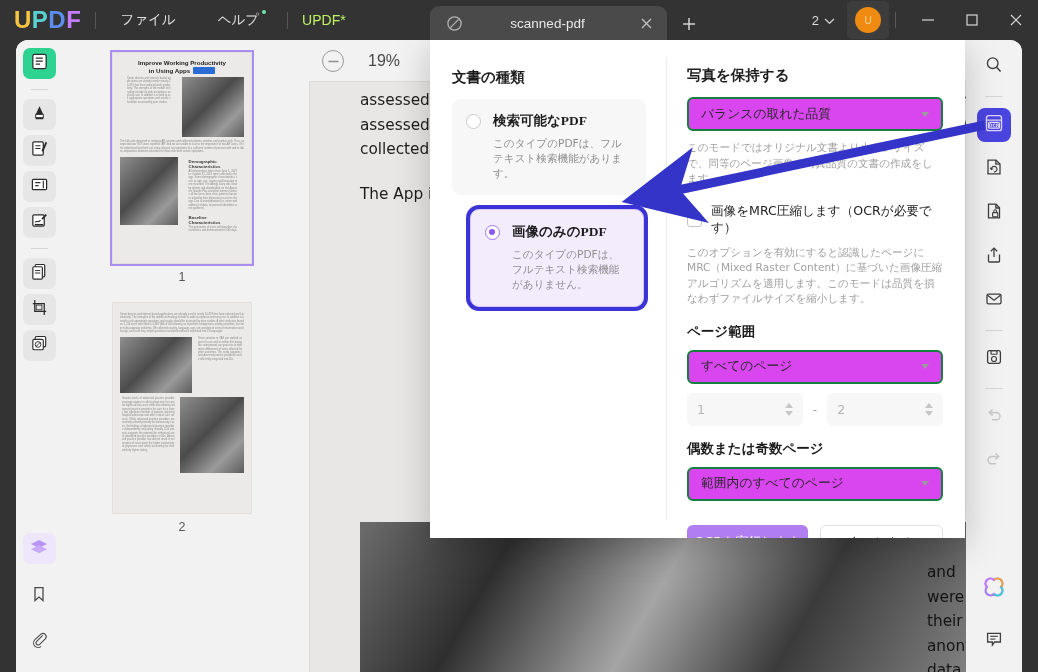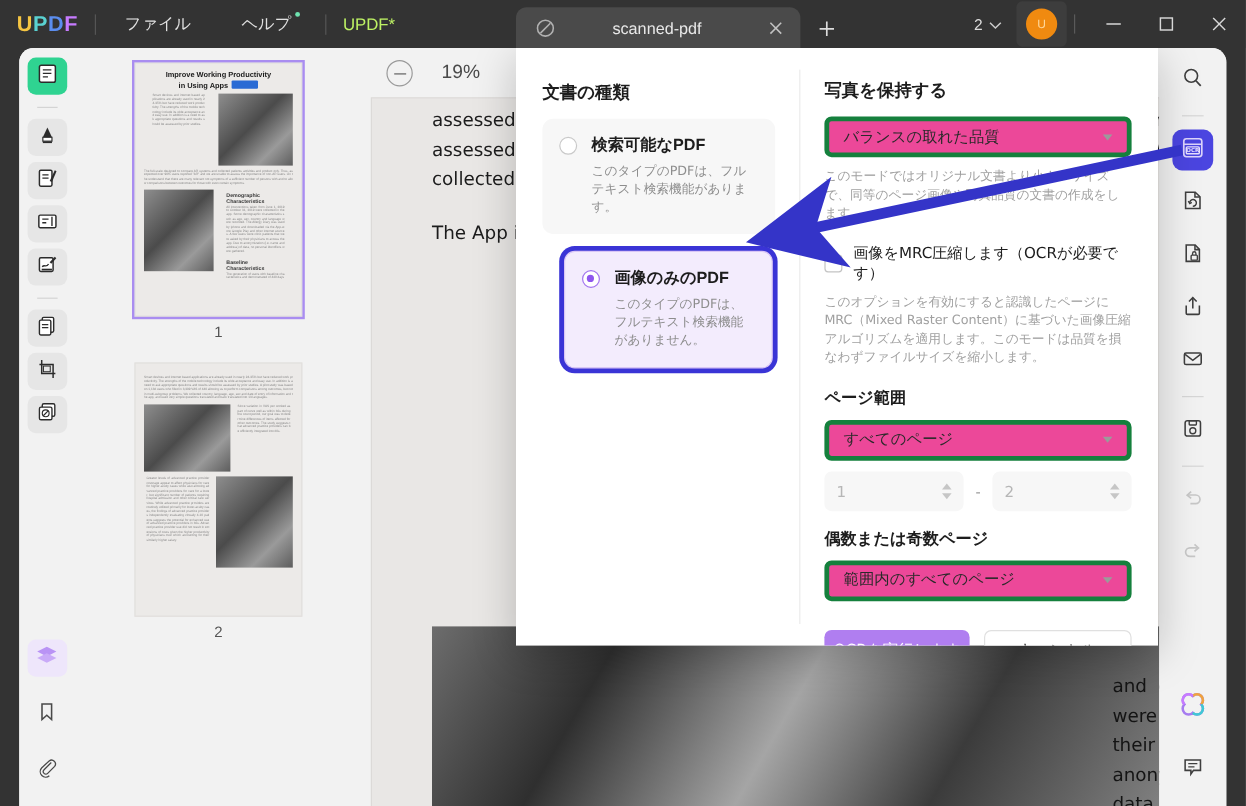--- a/index.html
+++ b/index.html
@@ -9,21 +9,21 @@
     font-family: "Liberation Sans", "DejaVu Sans", sans-serif;
     background: #333333;
   }
   #app { position: relative; width: 1038px; height: 672px; background: #333333; }
 
   
   .titlebar {
     position: absolute; left: 0; top: 0; width: 1038px; height: 40px;
     background: #333333; display: flex; align-items: center; z-index: 40;
   }
-  .logo { margin-left: 14px; font-size: 18px; font-weight: bold; letter-spacing: .5px; }
+  .logo { margin-left: 14px; font-size: 24px; font-weight: bold; letter-spacing: .5px; }
   .logo .u { color: #f5c542; } .logo .p { color: #5ad1d1; }
   .logo .d { color: #5b8dee; } .logo .f { color: #c77bff; }
   .tb-sep { width: 1px; height: 17px; background: #555; margin: 0 14px; }
   .menu-item {
     color: #e2e2e2; font-size: 13.5px; padding: 4px 10px; cursor: default;
     position: relative; white-space: nowrap;
   }
   .menu-item .dot {
     position: absolute; right: 3px; top: 3px; width: 4px; height: 4px;
     border-radius: 50%; background: #6fe3b0;
@@ -164,26 +164,26 @@
     background: #f3ecfd; border: 1.5px solid #d9c6f6;
     box-shadow: 0 0 0 4px #3a34d6; margin-left: 18px; margin-right: 2px;
   }
   .opt-row { display: flex; align-items: center; gap: 12px; }
   .radio { width: 15px; height: 15px; border-radius: 50%; border: 1.6px solid #c9c9c9;
      background: #fff; flex: none; }
   .radio.on { border-color: #a274ef; background: #fff; position: relative; }
   .radio.on::after { content:''; position:absolute; left:3.2px; top:3.2px; width:6.2px; height:6.2px;
      border-radius:50%; background:#8e56ee; }
   .opt-title { font-size: 13.5px; font-weight: bold; color: #1d1d1d;
-     font-family: Liberation Sans, sans-serif; }
+     font-family: Liberation Serif, serif; }
   .opt-desc { font-size: 10.6px; color: #8d8d8d; line-height: 15px; margin: 6px 0 0 27px;
      font-family: "DejaVu Sans", sans-serif; }
 
   .select {
-    height: 34px; background: #ec4899; border: 4px solid #15803d; border-radius: 6px;
+    height: 34px; background: #d946ef; border: 2px solid #15803d; border-radius: 6px;
     display: flex; align-items: center; padding: 0 12px; font-size: 12.8px; color: #2a2a2a;
     font-family: "DejaVu Sans", sans-serif; justify-content: space-between; margin-bottom: 9px;
   }
   .caret { width: 0; height: 0; border-left: 4.5px solid transparent; border-right: 4.5px solid transparent;
      border-top: 5.5px solid #9b9b9b; }
   .hint { font-size: 10.6px; color: #a0a0a0; line-height: 15.5px;
      font-family: "DejaVu Sans", sans-serif; margin-bottom: 16px; }
   .cbrow { display: flex; align-items: center; gap: 9px; margin-bottom: 8px; }
   .cbox { width: 15px; height: 15px; border: 1.3px solid #c4c4c4; border-radius: 3px; background: #fff; flex: none; }
   .cblabel { font-size: 12.6px; color: #1d1d1d; font-family: "DejaVu Sans", sans-serif; }

